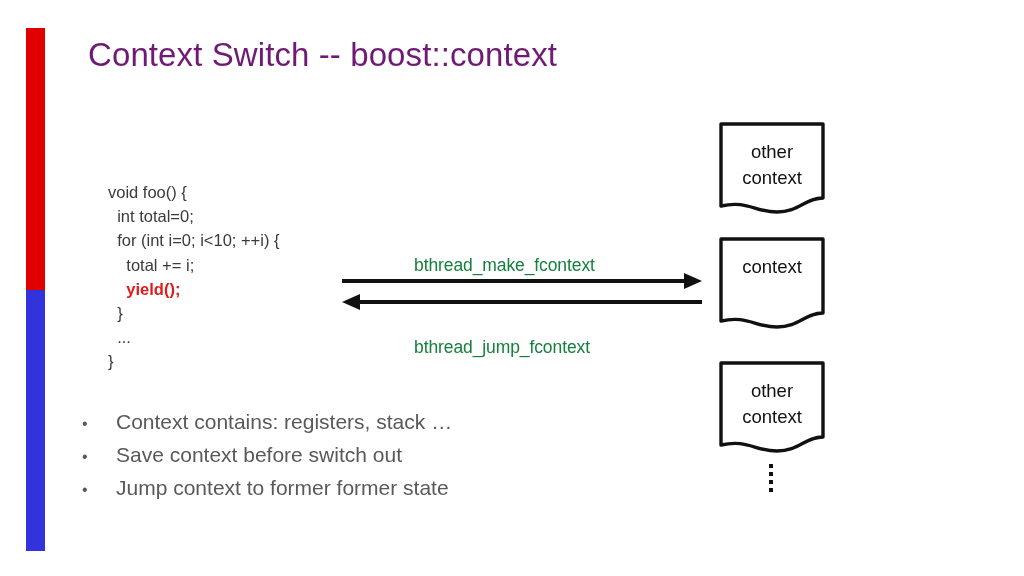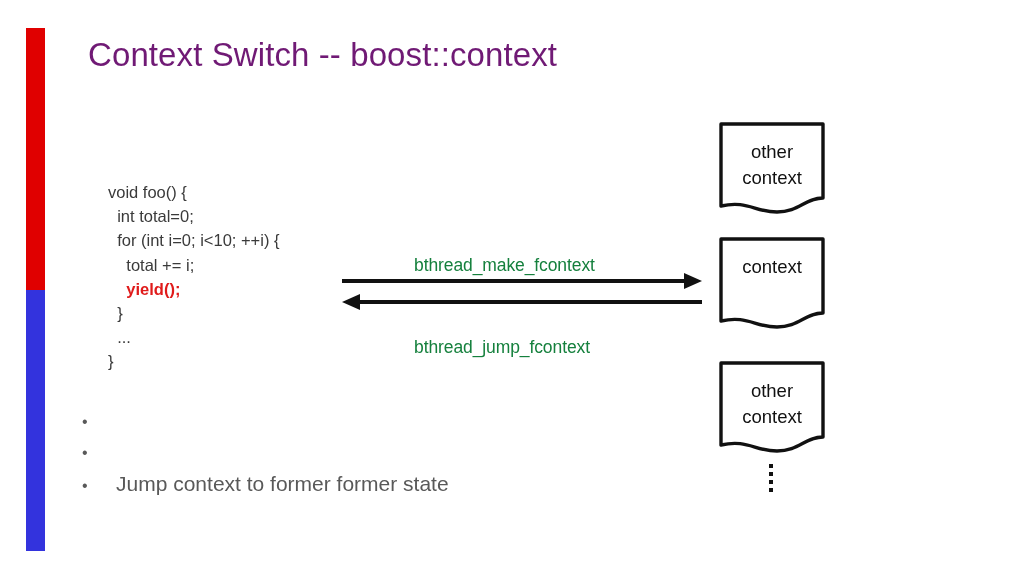--- a/index.html
+++ b/index.html
@@ -135,23 +135,25 @@
   <div class="accent-bar accent-top" style="background: rgb(224, 0, 0);"></div>
   <div class="accent-bar accent-bottom" style="background: rgb(51, 51, 221);"></div>
 
   <div class="slide-title" style="color: #701a75;">Context Switch -- boost::context</div>
 
   <div class="code-block" id="code-block" style="color: rgb(58, 58, 58);"><div class="code-line">void foo() {</div><div class="code-line">  int total=0;</div><div class="code-line">  for (int i=0; i&lt;10; ++i) {</div><div class="code-line">    total += i;</div><div class="code-line">    <span class="kw-red" style="color: rgb(224, 27, 27);">yield();</span></div><div class="code-line">  }</div><div class="code-line">  ...</div><div class="code-line">}</div></div>
 
   <div class="bullets" id="bullet-list">
       <div class="bullet-row">
         <span class="bullet-dot">•</span>
+        <span class="bullet-text">Context contains: registers, stack …</span>
       </div>
       <div class="bullet-row">
         <span class="bullet-dot">•</span>
+        <span class="bullet-text">Save context before switch out</span>
       </div>
       <div class="bullet-row">
         <span class="bullet-dot">•</span>
         <span class="bullet-text">Jump context to former former state</span>
       </div>
     </div>
 
   <div class="arrow-group">
     <div class="arrow-label" style="left:414px; top:255px;">bthread_make_fcontext</div>
     <svg class="arrow-svg" style="left:340px; top:272px;" width="364" height="18" viewBox="0 0 364 18">

